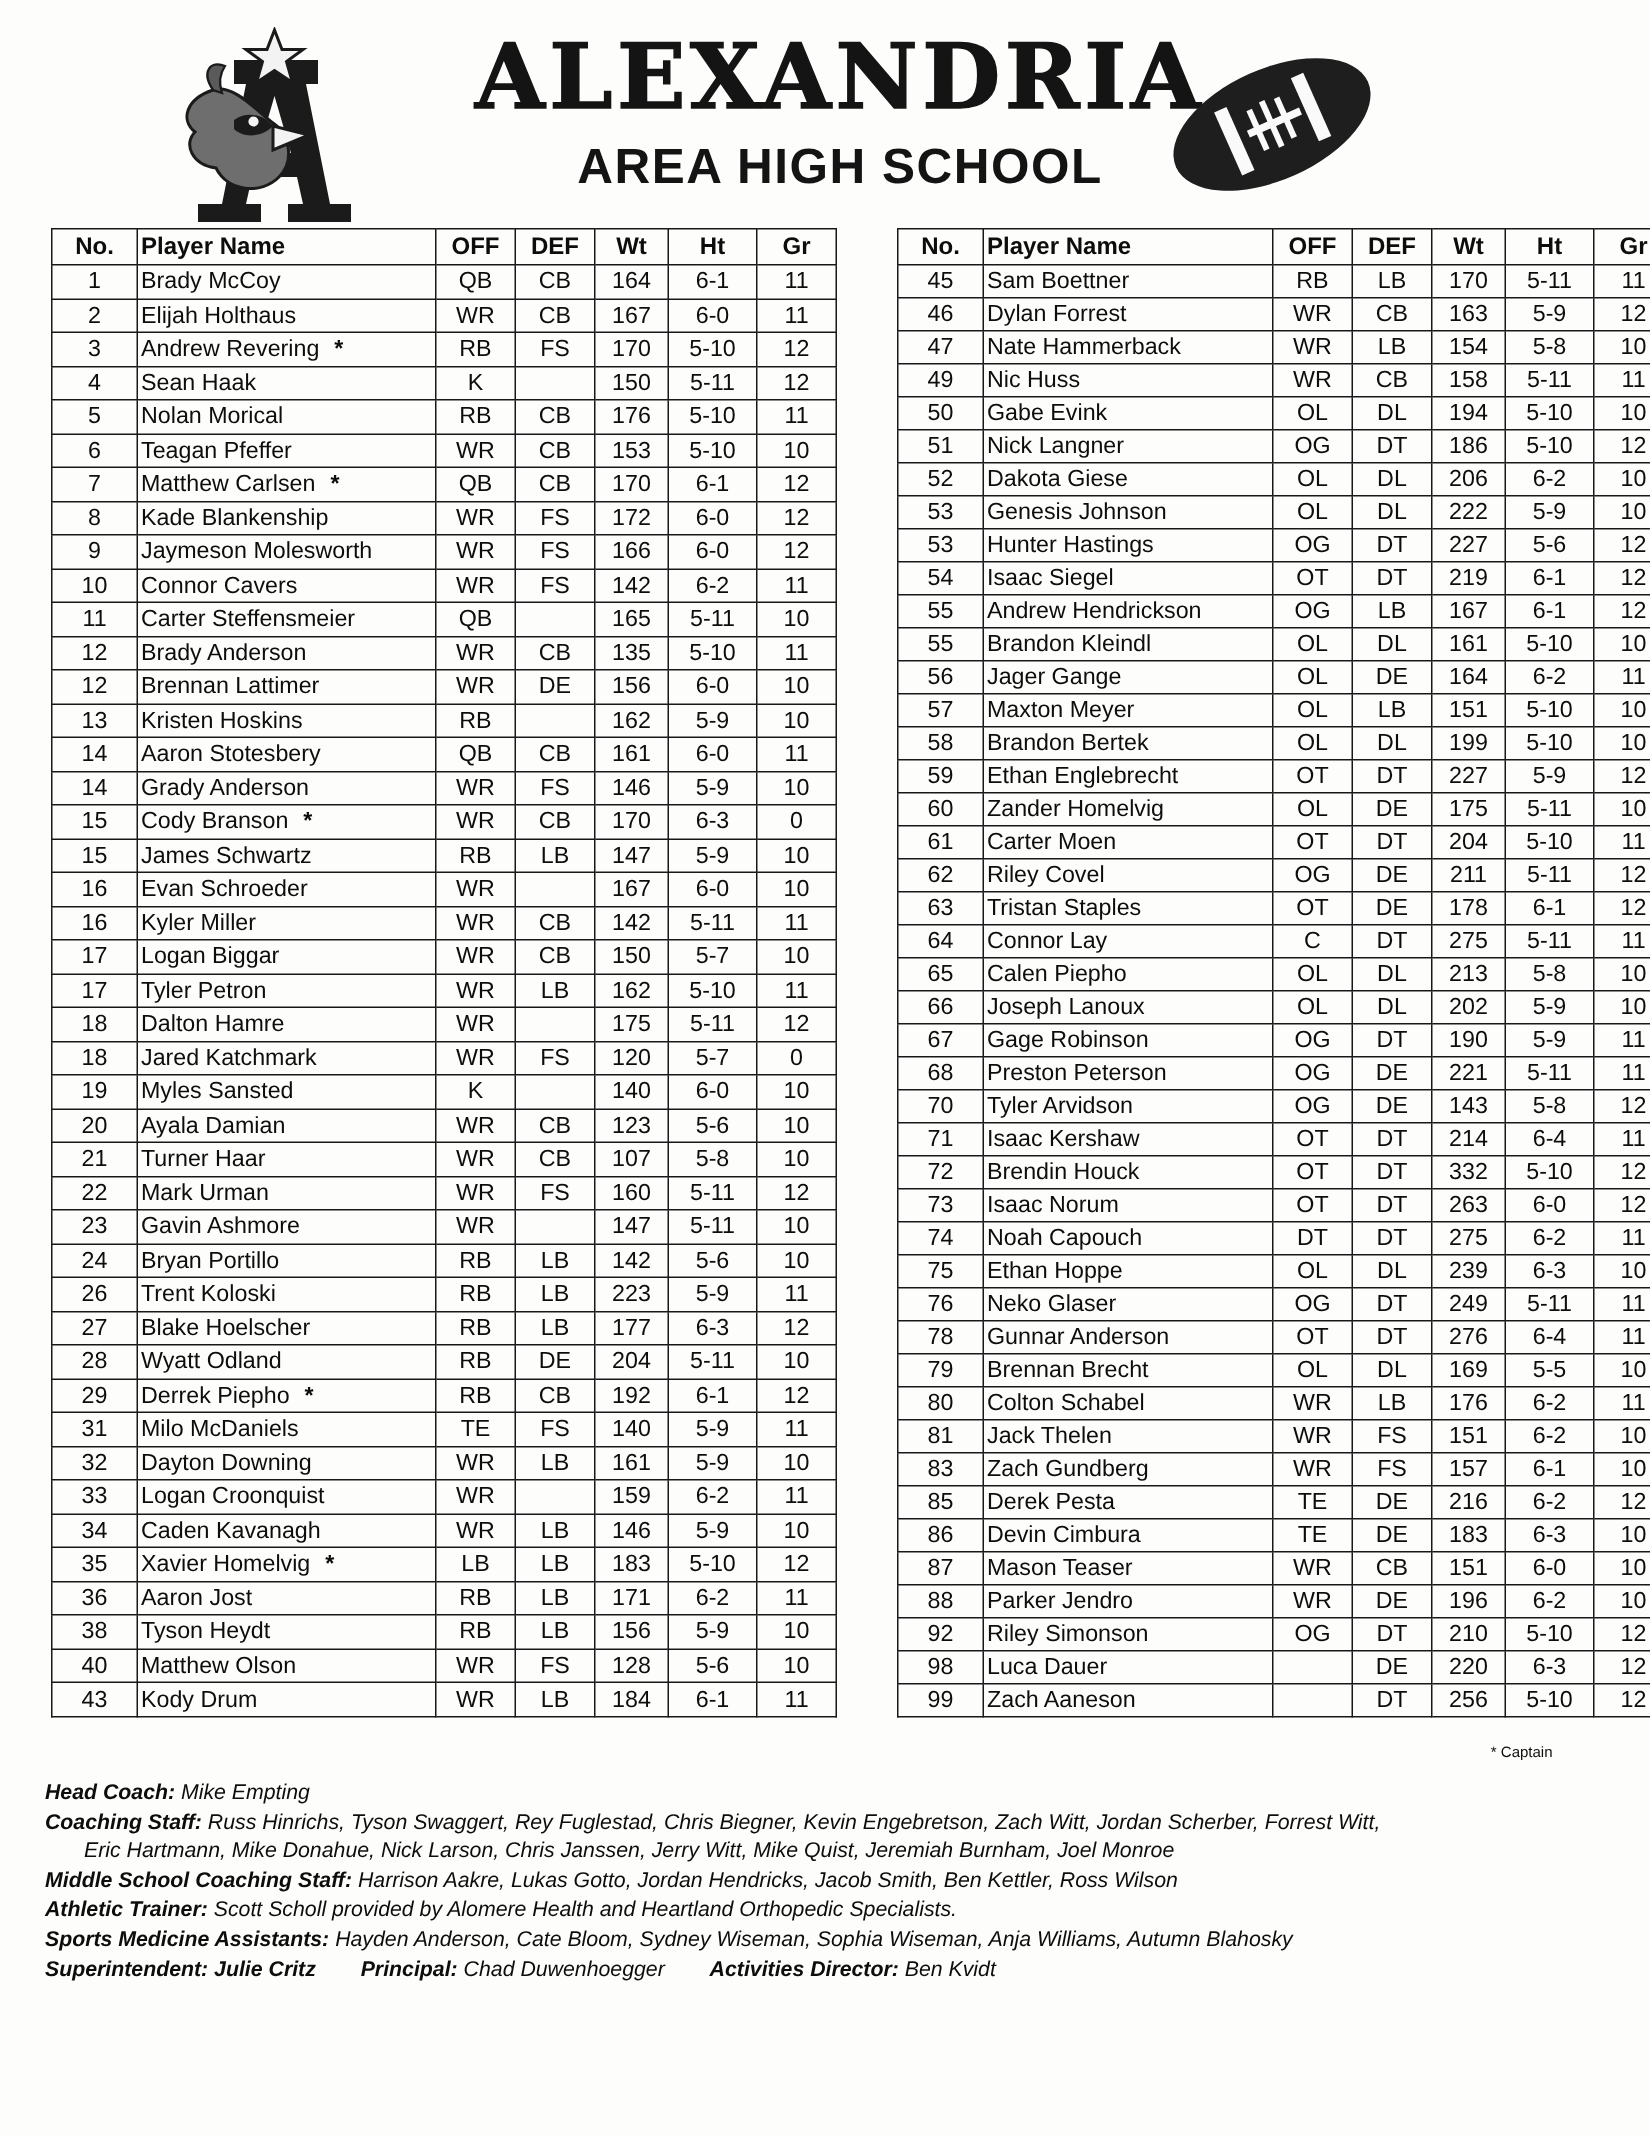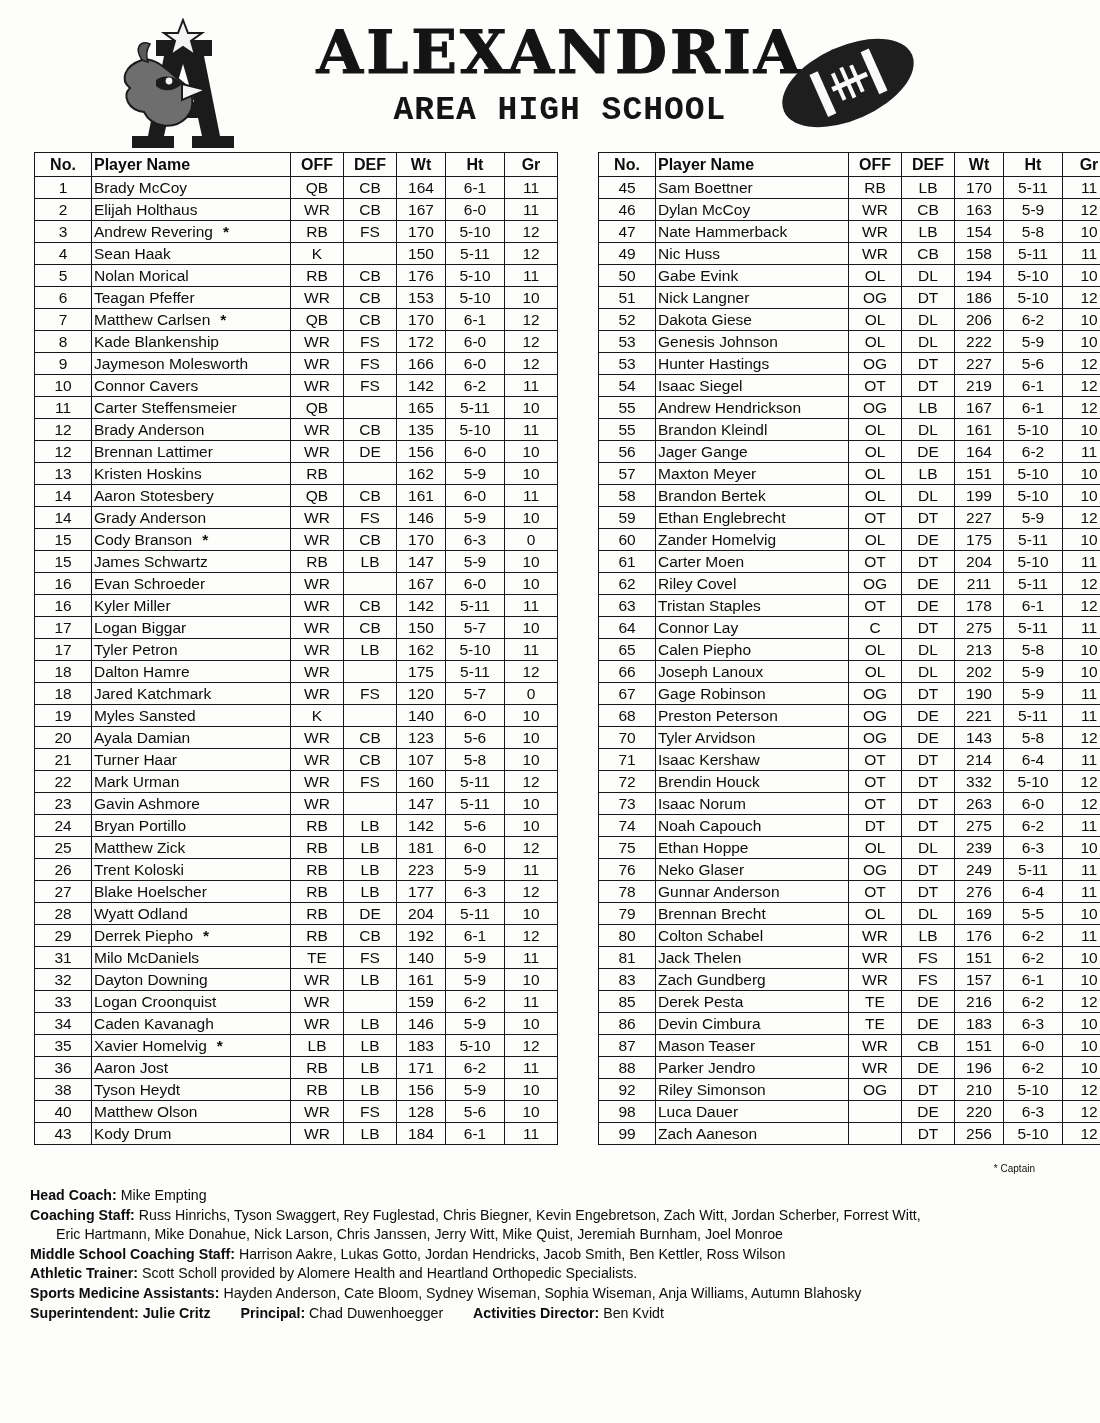--- a/index.html
+++ b/index.html
@@ -27,21 +27,21 @@
     font-family:"DejaVu Serif",serif;
     font-weight:bold;
     font-size:60px;
     letter-spacing:3px;
     line-height:1;
     color:#141414;
     -webkit-text-stroke:1px #141414;
     margin:0;
   }
   .school-sub{
-    font-family:Liberation Mono, monospace;
+    font-family:Liberation Sans, sans-serif;
     font-weight:bold;
     font-size:33px;
     letter-spacing:1px;
     margin-top:10px;
     color:#141414;
   }
   .football-mark{
     position:absolute;right:95px;top:24px;width:145px;height:118px;
   }
 
@@ -82,21 +82,21 @@
 
   
   .captain-note{
     position:absolute;left:0;top:1163px;width:1035px;
     text-align:right;font-size:10px;
   }
   .staff{
     position:absolute;left:30px;top:1186px;width:1040px;
     font-size:14.2px;line-height:19.6px;
   }
-  .staff .line{white-space:nowrap;}
+  .staff .line{white-space:nowrap;font-style:italic;}
   .staff .indent{padding-left:26px;}
   .staff b{font-weight:bold;}
   .staff .gap{display:inline-block;width:22px;}
 </style>
 </head>
 <body>
 
 <div class="sheet">
 
   <div class="header">
@@ -420,29 +420,20 @@
           <tr>
             <td class="c-no">24</td>
             <td class="c-name">Bryan Portillo</td>
             <td class="c-off">RB</td>
             <td class="c-def">LB</td>
             <td class="c-wt">142</td>
             <td class="c-ht">5-6</td>
             <td class="c-gr">10</td>
           </tr>
           <tr>
-            <td class="c-no">25</td>
-            <td class="c-name">Matthew Zick</td>
-            <td class="c-off">RB</td>
-            <td class="c-def">LB</td>
-            <td class="c-wt">181</td>
-            <td class="c-ht">6-0</td>
-            <td class="c-gr">12</td>
-          </tr>
-          <tr>
             <td class="c-no">26</td>
             <td class="c-name">Trent Koloski</td>
             <td class="c-off">RB</td>
             <td class="c-def">LB</td>
             <td class="c-wt">223</td>
             <td class="c-ht">5-9</td>
             <td class="c-gr">11</td>
           </tr>
           <tr>
             <td class="c-no">27</td>
@@ -572,21 +563,21 @@
             <td class="c-no">45</td>
             <td class="c-name">Sam Boettner</td>
             <td class="c-off">RB</td>
             <td class="c-def">LB</td>
             <td class="c-wt">170</td>
             <td class="c-ht">5-11</td>
             <td class="c-gr">11</td>
           </tr>
           <tr>
             <td class="c-no">46</td>
-            <td class="c-name">Dylan McCoy</td>
+            <td class="c-name">Dylan Forrest</td>
             <td class="c-off">WR</td>
             <td class="c-def">CB</td>
             <td class="c-wt">163</td>
             <td class="c-ht">5-9</td>
             <td class="c-gr">12</td>
           </tr>
           <tr>
             <td class="c-no">47</td>
             <td class="c-name">Nate Hammerback</td>
             <td class="c-off">WR</td>

